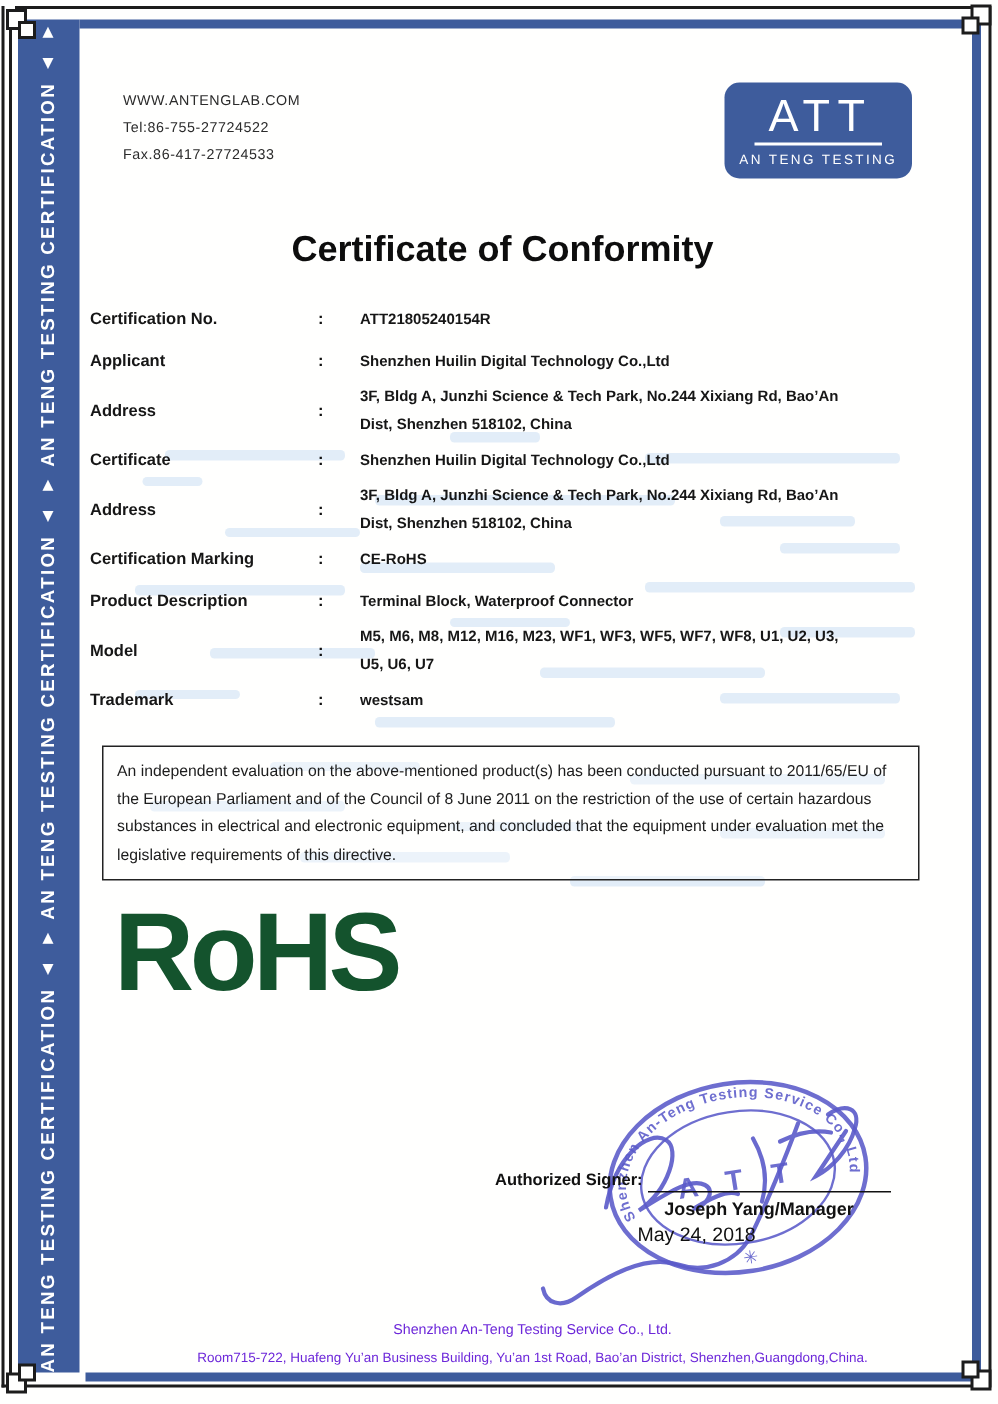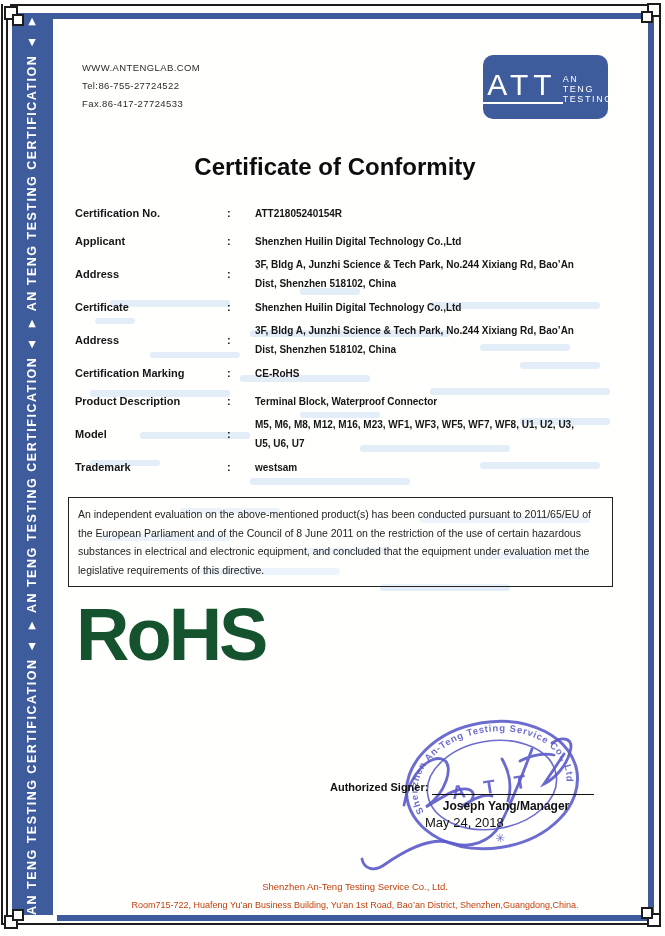--- a/index.html
+++ b/index.html
@@ -39,36 +39,36 @@
 
   
   .wm { position:absolute; background:#d3e3f4; opacity:.65; border-radius:3px; }
 
   
   .contact { position:absolute; left:82px; top:62px; font-size:9.5px; color:#2b2b2b; }
   .contact div { margin-bottom:7px; letter-spacing:.4px; }
   .logo {
     position:absolute; left:483px; top:55px; width:125px; height:64px;
     background:#3e5c9c; border-radius:10px; color:#fff;
-    display:flex; flex-direction:row; align-items:center; justify-content:center;
+    display:flex; flex-direction:column; align-items:center; justify-content:center;
   }
   .logo-acronym {
     font-size:30px; line-height:30px; letter-spacing:5px; padding:0 6px 2px 9px;
     border-bottom:2px solid #fff; font-weight:400;
   }
   .logo-name { font-size:9px; letter-spacing:1.6px; margin-top:4px; }
 
   
   .title {
     position:absolute; left:55px; top:153px; width:560px; text-align:center;
     font-size:24px; font-weight:bold; color:#0d0d0d;
   }
 
   
-  .fields { position:absolute; left:75px; top:199px; width:545px; }
+  .fields { position:absolute; left:60px; top:199px; width:545px; }
   .field-row { display:flex; align-items:center; min-height:28px; }
   .field-row.tall { min-height:38px; }
   .field-label { width:152px; font-size:11px; font-weight:bold; color:#161616; }
   .field-colon { width:16px; font-size:11px; font-weight:bold; }
   .field-value {
     flex:1; font-size:10px; font-weight:bold; color:#161616;
     line-height:19px; white-space:pre-line;margin-left:12px;
   }
 
   
@@ -85,21 +85,21 @@
   }
 
   
   .stamp-svg { position:absolute; left:352px; top:697px; }
   .signer-label { position:absolute; left:330px; top:781px; font-size:11px; font-weight:bold;text-align:center; }
   .signer-line { position:absolute; left:432px; top:780px; width:162px; height:15px; border-bottom:1.6px solid #111; }
   .signer-name { position:absolute; left:425px; top:799px; width:162px; text-align:center; font-size:12px; font-weight:bold; }
   .signer-date { position:absolute; left:425px; top:815px; width:162px; text-align:left; font-size:13px; font-weight:normal; }
 
   
-  .footer { position:absolute; left:55px; top:881px; width:600px; text-align:center; color:#c2410c; }
+  .footer { position:absolute; left:55px; top:881px; width:600px; text-align:center; color:#6d28d9; }
   .footer-company { font-size:9.5px; margin-bottom:8px; }
   .footer-address { font-size:9px; }
 </style>
 </head>
 <body>
 
 <div class="page">
 
   <div class="wm" style="left:300px;top:288px;width:60px;height:7px;"></div>
   <div class="wm" style="left:110px;top:300px;width:120px;height:7px;"></div>

